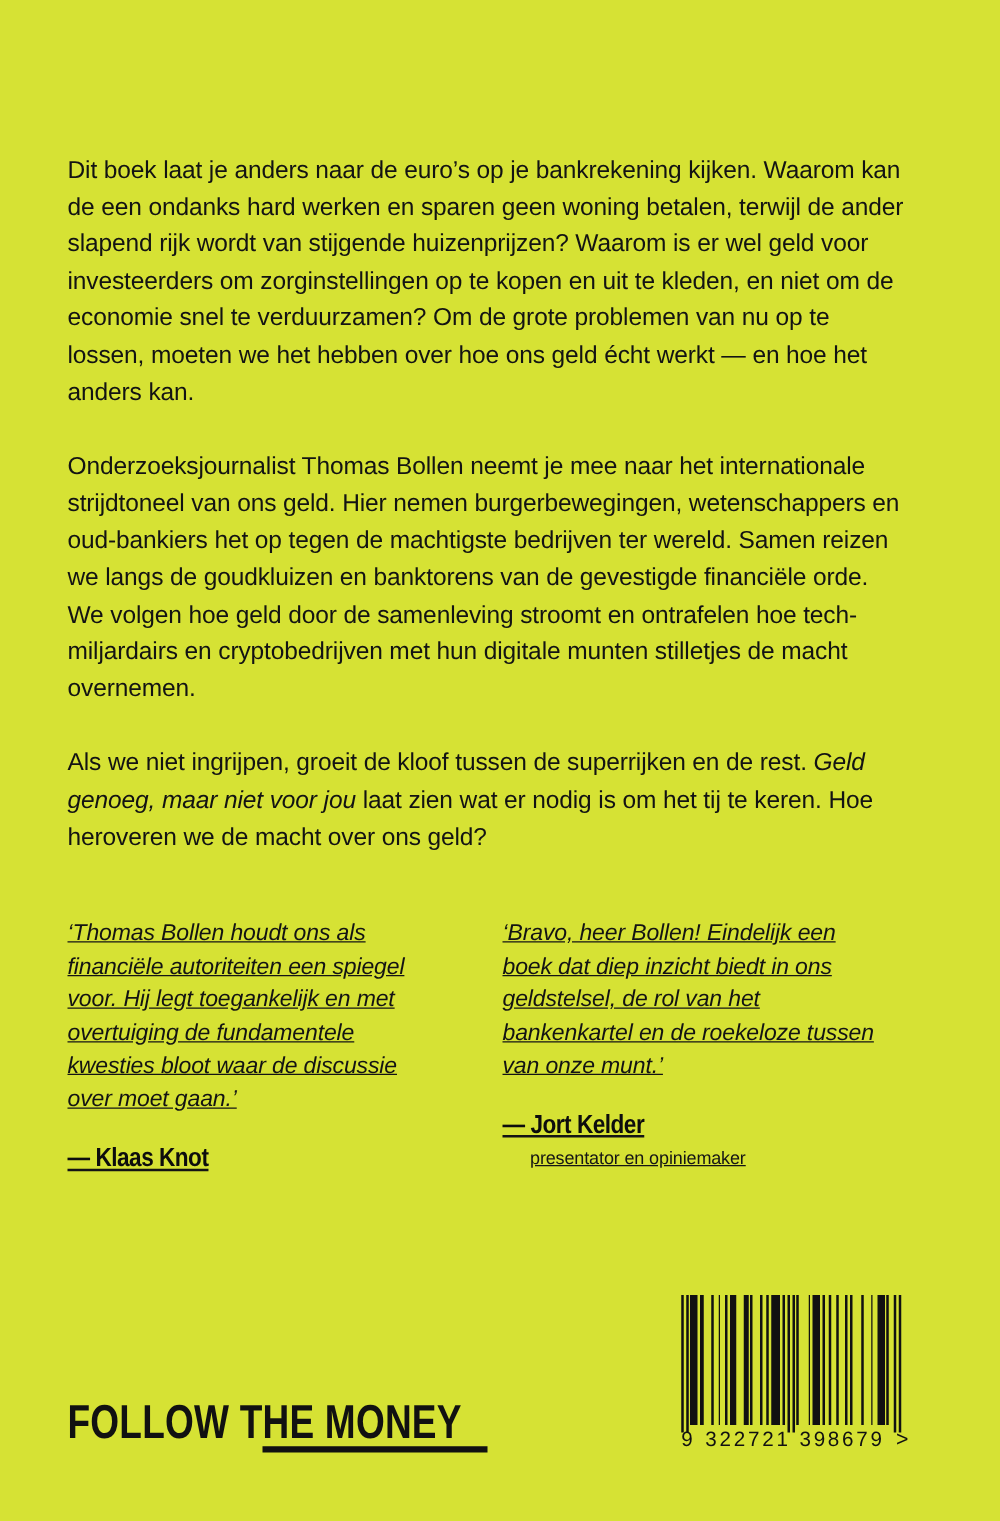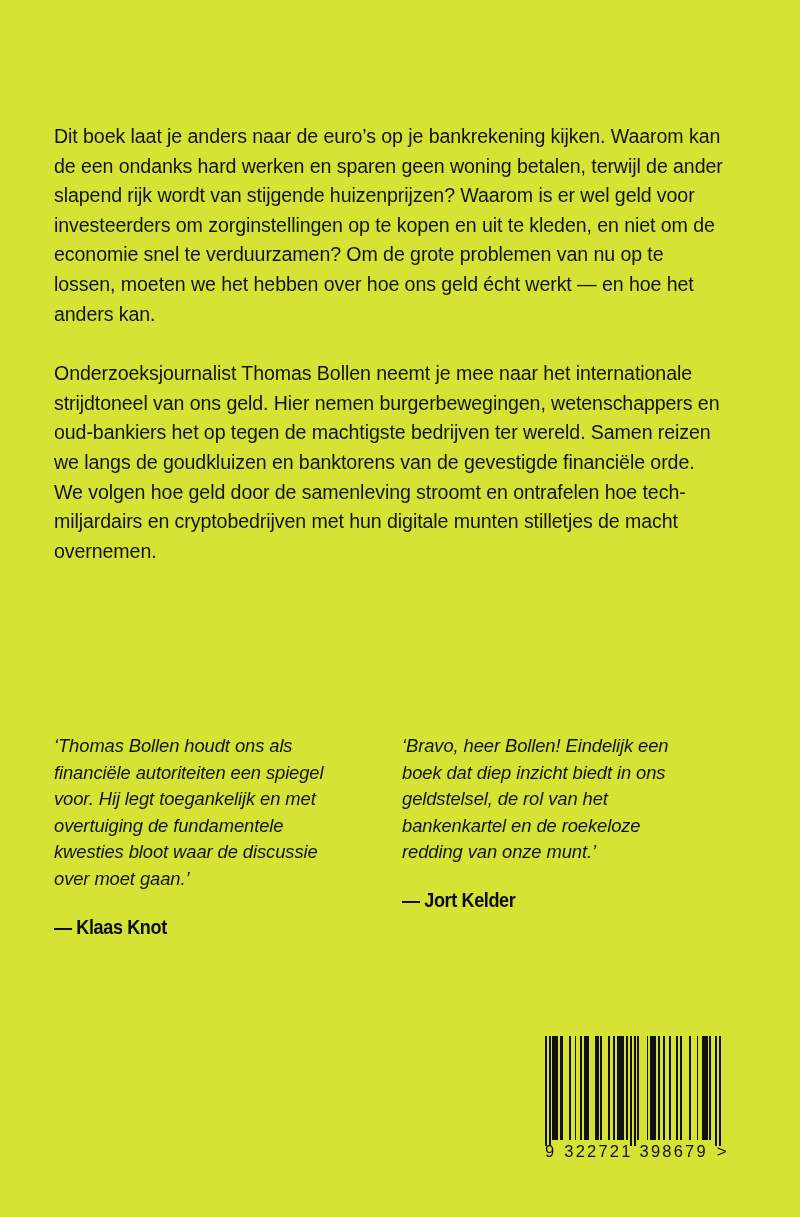--- a/index.html
+++ b/index.html
@@ -48,20 +48,21 @@
   .quotes {
     position: absolute;
     left: 54px;
     top: 733px;
     width: 690px;
     display: flex;
     gap: 48px;
   }
   .quote-col {
     width: 300px;
+    text-decoration: underline;
   }
   .quote-text {
     font-size: 18.4px;
     line-height: 26.6px;
     font-style: italic;
     font-weight: 500;
     letter-spacing: -0.1px;
     color: #131313;
     margin: 0;
   }
@@ -150,36 +151,42 @@
   .barcode-digits .d-caret{ margin-left: 9px; font-size: 17px; }
 </style>
 </head>
 <body>
 
 <div class="cover">
 
   <div class="blurb">
     <p>Dit boek laat je anders naar de euro’s op je bankrekening kijken. Waarom kan de een ondanks hard werken en sparen geen woning betalen, terwijl de ander slapend rijk wordt van stijgende huizenprijzen? Waarom is er wel geld voor investeerders om zorginstellingen op te kopen en uit te kleden, en niet om de economie snel te verduurzamen? Om de grote problemen van nu op te lossen, moeten we het hebben over hoe ons geld écht werkt — en hoe het anders kan.</p>
     <p>Onderzoeksjournalist Thomas Bollen neemt je mee naar het internationale strijdtoneel van ons geld. Hier nemen burgerbewegingen, wetenschappers en oud-bankiers het op tegen de machtigste bedrijven ter wereld. Samen reizen we langs de goudkluizen en banktorens van de gevestigde financiële orde. We volgen hoe geld door de samenleving stroomt en ontrafelen hoe tech-miljardairs en cryptobedrijven met hun digitale munten stilletjes de macht overnemen.</p>
+    <p><span>Als we niet ingrijpen, groeit de kloof tussen de superrijken en de rest. </span><em>Geld genoeg, maar niet voor jou</em><span> laat zien wat er nodig is om het tij te keren. Hoe heroveren we de macht over ons geld?</span></p>
   </div>
 
   <div class="quotes">
 
     <div class="quote-col left">
       <p class="quote-text">‘Thomas Bollen houdt ons als financiële autoriteiten een spiegel voor. Hij legt toegankelijk en met overtuiging de fundamentele kwesties bloot waar de discussie over moet gaan.’</p>
       <div class="attrib-name">— Klaas Knot</div>
     </div>
 
     <div class="quote-col right">
-      <p class="quote-text">‘Bravo, heer Bollen! Eindelijk een boek dat diep inzicht biedt in ons geldstelsel, de rol van het bankenkartel en de roekeloze redding van onze munt.’</p>
+      <p class="quote-text">‘Bravo, heer Bollen! Eindelijk een boek dat diep inzicht biedt in ons geldstelsel, de rol van het bankenkartel en de roekeloze tussen van onze munt.’</p>
       <div class="attrib-name">— Jort Kelder</div>
+      <div class="attrib-role">presentator en opiniemaker</div>
     </div>
 
   </div>
 
+  <div class="logo">
+    <div class="logo-text">FOLLOW THE  MONEY</div>
+    <div class="logo-rule"></div>
+  </div>
 
   <div class="barcode-block">
     <div class="barcode-bars" id="barcode-bars">
         <span class="tall" style="width: 1.85263px;"></span>
         <span style="width: 1.85263px; background: transparent;"></span>
         <span class="tall" style="width: 1.85263px;"></span>
         <span style="width: 1.85263px; background: transparent;"></span>
         <span style="width: 5.55789px;"></span>
         <span style="width: 1.85263px; background: transparent;"></span>
         <span style="width: 3.70526px;"></span>

